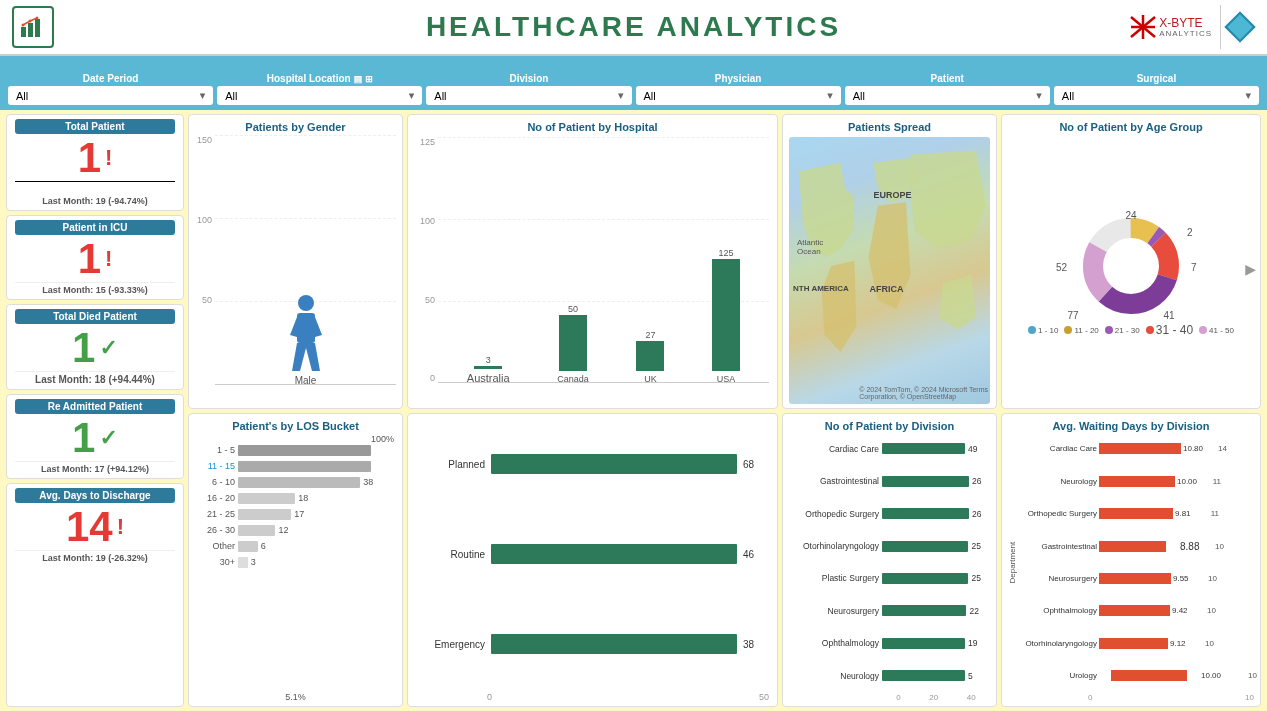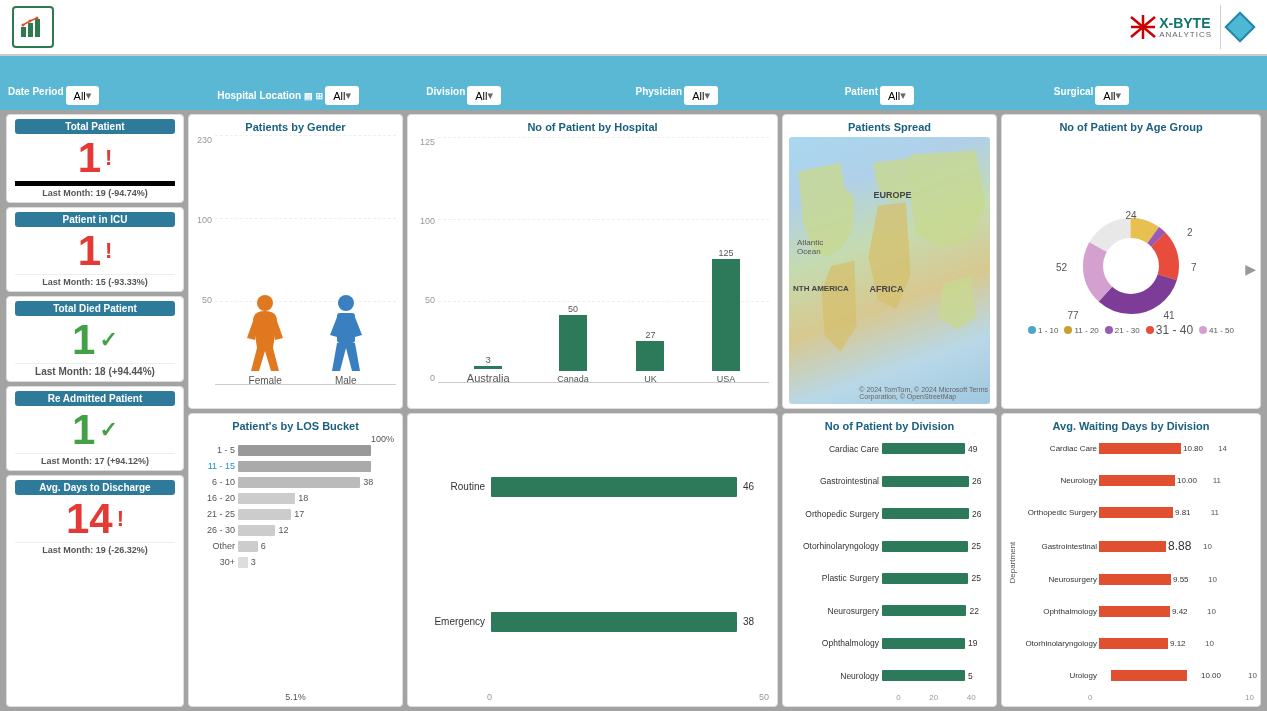--- a/index.html
+++ b/index.html
@@ -1,50 +1,51 @@
 <!DOCTYPE html>
 <html><head>
   <meta charset="utf-8">
   <style>
     * { box-sizing: border-box; margin: 0; padding: 0; }
     body { font-family: Arial, sans-serif; background: #e8f4f8; width: 1267px; min-height: 711px; overflow: hidden; }
     
     
     .header { background: white; display: flex; align-items: center; justify-content: center; padding: 8px 16px; border-bottom: 2px solid #ccc; position: relative; height: 56px; }
-    .filter-group { display: flex; flex-direction: row; gap: 2px; flex: 1; }
+    .filter-group { display: flex; flex-direction: column; gap: 2px; flex: 1; }
     .los-bar-row { display: flex; align-items: center; gap: 3px; margin-bottom: 2px; }
   </style>
 </head>
 <body>
 
 <div style="width:1267px; height:711px; overflow:hidden; display:flex; flex-direction:column; background:#d4ecf5;">
 
   <div class="header">
 
     <div style="position:absolute; left:12px; top:50%; transform:translateY(-50%); width:42px; height:42px; border:2px solid #2d7a4f; border-radius:4px; display:flex; align-items:center; justify-content:center;">
       <svg width="28" height="28" viewBox="0 0 28 28">
         <rect x="2" y="14" width="5" height="10" fill="#2d7a4f"></rect>
         <rect x="9" y="10" width="5" height="14" fill="#2d7a4f"></rect>
         <rect x="16" y="6" width="5" height="18" fill="#2d7a4f"></rect>
         <polyline points="4,12 11,8 18,5" stroke="#e05030" stroke-width="1.5" fill="none"></polyline>
         <circle cx="4" cy="12" r="1.5" fill="#e05030"></circle>
         <circle cx="11" cy="8" r="1.5" fill="#e05030"></circle>
         <circle cx="18" cy="5" r="1.5" fill="#e05030"></circle>
       </svg>
     </div>
+    <h1 style="font-size:28px; font-weight:bold; color:#2d7a4f; letter-spacing:3px;">HEALTHCARE ANALYTICS</h1>
 
     <div style="position:absolute; right:55px; top:50%; transform:translateY(-50%); display:flex; align-items:center; gap:2px;">
       <svg width="28" height="28" viewBox="0 0 28 28">
         <line x1="2" y1="4" x2="26" y2="24" stroke="#cc0000" stroke-width="2.5"></line>
         <line x1="26" y1="4" x2="2" y2="24" stroke="#cc0000" stroke-width="2.5"></line>
         <line x1="14" y1="2" x2="14" y2="26" stroke="#cc0000" stroke-width="2.5"></line>
         <line x1="2" y1="14" x2="26" y2="14" stroke="#cc0000" stroke-width="2.5"></line>
       </svg>
       <div>
-        <div style="font-weight:bold; font-size:14px; color:#0f766e; line-height:1;">X-BYTE</div>
+        <div style="font-weight:normal; font-size:12px; color:#b91c1c; line-height:1;">X-BYTE</div>
         <div style="font-size:8px; color:#666; letter-spacing:1px;">ANALYTICS</div>
       </div>
     </div>
     <div style="position:absolute; right:46px; top:10%; height:80%; width:1px; background:#ccc;"></div>
     <div style="position:absolute; right:16px; top:50%; transform:translateY(-50%) rotate(45deg); width:22px; height:22px; background:#4db8d4; border:2px solid #2288aa;"></div>
   </div>
 
   <div style="background:#5bb8d4; display:flex; gap:4px; padding:5px 8px; align-items:flex-end; height:54px;">
     <div class="filter-group">
       <div style="color:white; font-size:10px; font-weight:bold; text-align:center;">Date Period</div>
@@ -87,31 +88,31 @@
     </div>
     <div class="filter-group">
       <div style="color:white; font-size:10px; font-weight:bold; text-align:center;">Surgical</div>
       <div style="background:white; border-radius:3px; padding:3px 8px; font-size:11px; display:flex; justify-content:space-between; align-items:center; cursor:pointer;">
         <span>All</span>
         <span style="color:#666;">▾</span>
       </div>
     </div>
   </div>
 
-  <div style="flex:1; display:flex; gap:4px; padding:4px 6px; background:#a3a3a3; overflow:hidden;">
+  <div style="flex:1; display:flex; gap:4px; padding:4px 6px; background:#fef9c3; overflow:hidden;">
 
     <div style="width:178px; display:flex; flex-direction:column; gap:4px; flex-shrink:0;">
 
       <div style="background:white; border-radius:4px; padding:4px 8px; text-align:center; border:1px solid #ddd;">
         <div style="background:#2d7a9a; color:white; font-size:10px; font-weight:bold; border-radius:3px; padding:2px 4px; margin-bottom:3px;">Total Patient</div>
         <div style="display:flex; align-items:center; justify-content:center; gap:4px;">
           <span style="font-size:42px; font-weight:bold; color:#e53935; line-height:1;">1</span>
           <span style="font-size:22px; color:#e53935; font-weight:bold;">!</span>
         </div>
-        <div style="font-size:9px; color:#555; font-weight:bold; border-top:5px solid #000000; padding-top:2px; margin-top:2px;">Last Month: 19 (-94.74%)</div>
+        <div style="font-size:9px; color:#555; font-weight:bold; border-top:1px solid #000000; padding-top:14px; margin-top:2px;">Last Month: 19 (-94.74%)</div>
       </div>
 
       <div style="background:white; border-radius:4px; padding:4px 8px; text-align:center; border:1px solid #ddd;">
         <div style="background:#2d7a9a; color:white; font-size:10px; font-weight:bold; border-radius:3px; padding:2px 4px; margin-bottom:3px;">Patient in ICU</div>
         <div style="display:flex; align-items:center; justify-content:center; gap:4px;">
           <span style="font-size:42px; font-weight:bold; color:#e53935; line-height:1;">1</span>
           <span style="font-size:22px; color:#e53935; font-weight:bold;">!</span>
         </div>
         <div style="font-size:9px; color:#555; font-weight:bold; border-top:1px solid #eee; padding-top:2px; margin-top:2px;">Last Month: 15 (-93.33%)</div>
       </div>
@@ -147,46 +148,36 @@
 
     <div style="flex:1; display:flex; flex-direction:column; gap:4px; overflow:hidden;">
 
       <div style="display:grid; grid-template-columns: 215px 1fr 215px 260px; gap:4px; flex:1;">
 
         <div style="background:white; border-radius:4px; padding:6px 6px 4px; border:1px solid #ddd; display:flex; flex-direction:column;">
           <div style="font-size:11px; font-weight:bold; color:#1a6080; text-align:center; margin-bottom:2px;">Patients by Gender</div>
 
           <div style="display:flex; flex:1; gap:0;">
             <div style="display:flex; flex-direction:column; justify-content:space-between; padding-bottom:18px; font-size:9px; color:#999; width:20px; text-align:right; padding-right:3px;">
-              <span>230</span>
+              <span>150</span>
                 <span>100</span>
                 <span>50</span>
                 <span style="visibility:hidden">0</span>
             </div>
             <div style="flex:1; display:flex; flex-direction:column;">
 
               <div style="position:relative; flex:1;">
                 <div style="position:absolute; top:0; left:0; right:0; bottom:18px; display:flex; flex-direction:column; justify-content:space-between; pointer-events:none;">
                   <div style="border-top:1px dashed #eee;"></div>
                   <div style="border-top:1px dashed #eee;"></div>
                   <div style="border-top:1px dashed #eee;"></div>
                   <div style="border-top:1px solid #ccc;"></div>
                 </div>
                 <div style="position:absolute; bottom:18px; left:0; right:0; top:0; display:flex; align-items:flex-end; justify-content:space-around; padding:0 10px;">
 
-                  <div style="display:flex; flex-direction:column; align-items:center; gap:2px;">
-                    <svg width="44" height="80" viewBox="0 0 44 80">
-                      <circle cx="22" cy="10" r="8" fill="#e07820"></circle>
-                      <path d="M10,28 Q10,18 22,18 Q34,18 34,28 L30,55 L14,55 Z" fill="#e07820"></path>
-                      <path d="M14,55 L8,78 L16,78 L22,58 L28,78 L36,78 L30,55 Z" fill="#e07820"></path>
-                      <path d="M10,28 L4,45 L12,47 L14,32 Z" fill="#e07820"></path>
-                      <path d="M34,28 L40,45 L32,47 L30,32 Z" fill="#e07820"></path>
-                    </svg>
-                    <span style="font-size:10px; color:#555;">Female</span>
-                  </div>
 
                   <div style="display:flex; flex-direction:column; align-items:center; gap:2px;">
                     <svg width="44" height="80" viewBox="0 0 44 80">
                       <circle cx="22" cy="10" r="8" fill="#3a80c0"></circle>
                       <rect x="13" y="20" width="18" height="30" rx="3" fill="#3a80c0"></rect>
                       <path d="M13,50 L8,78 L16,78 L22,55 L28,78 L36,78 L31,50 Z" fill="#3a80c0"></path>
                       <path d="M13,24 L6,42 L13,44 L16,30 Z" fill="#3a80c0"></path>
                       <path d="M31,24 L38,42 L31,44 L28,30 Z" fill="#3a80c0"></path>
                     </svg>
                     <span style="font-size:10px; color:#555;">Male</span>
@@ -374,20 +365,25 @@
               <div style="flex:1; height:11px; background:#ddd; border-radius:1px; max-width:5%;"></div>
               <div style="width:20px; font-size:9px; color:#555;">3</div>
             </div>
           </div>
           <div style="text-align:center; font-size:9px; color:#555; margin-top:2px;">5.1%</div>
         </div>
 
         <div style="background:white; border-radius:4px; padding:6px 8px 4px; border:1px solid #ddd; display:flex; flex-direction:column;">
           <div style="flex:1; display:flex; flex-direction:column; justify-content:space-around; padding:0 4px;">
             <div style="display:flex; align-items:center; gap:6px;">
+              <div style="font-size:10px; color:#333; width:65px; text-align:right; flex-shrink:0;">Planned</div>
+              <div style="flex:1; height:20px; background:#2d7a5a; border-radius:1px;"></div>
+              <div style="font-size:10px; color:#333; width:22px;">68</div>
+            </div>
+            <div style="display:flex; align-items:center; gap:6px;">
               <div style="font-size:10px; color:#333; width:65px; text-align:right; flex-shrink:0;">Routine</div>
               <div style="flex:68%; height:20px; background:#2d7a5a; border-radius:1px;"></div>
               <div style="font-size:10px; color:#333; width:22px;">46</div>
             </div>
             <div style="display:flex; align-items:center; gap:6px;">
               <div style="font-size:10px; color:#333; width:65px; text-align:right; flex-shrink:0;">Emergency</div>
               <div style="flex:56%; height:20px; background:#2d7a5a; border-radius:1px;"></div>
               <div style="font-size:10px; color:#333; width:22px;">38</div>
             </div>
           </div>
@@ -471,21 +467,21 @@
               <div style="display:flex; align-items:center; gap:2px;">
                 <div style="font-size:8px; color:#333; width:78px; text-align:right; flex-shrink:0;">Orthopedic Surgery</div>
                 <div style="width:74px; height:11px; background:#e05030; flex-shrink:0;"></div>
                 <div style="font-size:8px; color:#333; width:28px;">9.81</div>
                 <div style="font-size:8px; color:#555; width:14px; text-align:right;">11</div>
               </div>
 
               <div style="display:flex; align-items:center; gap:2px;">
                 <div style="font-size:8px; color:#333; width:78px; text-align:right; flex-shrink:0;">Gastrointestinal</div>
                 <div style="width:67px; height:11px; background:#e05030; flex-shrink:0;"></div>
-                <div style="font-size:12px; color:#333; width:28px;">8.88</div>
+                <div style="font-size:10px; color:#333; width:28px;margin-left:12px;">8.88</div>
                 <div style="font-size:8px; color:#555; width:14px; text-align:right;">10</div>
               </div>
 
               <div style="display:flex; align-items:center; gap:2px;">
                 <div style="font-size:8px; color:#333; width:78px; text-align:right; flex-shrink:0;">Neurosurgery</div>
                 <div style="width:72px; height:11px; background:#e05030; flex-shrink:0;"></div>
                 <div style="font-size:8px; color:#333; width:28px;">9.55</div>
                 <div style="font-size:8px; color:#555; width:14px; text-align:right;">10</div>
               </div>
 

